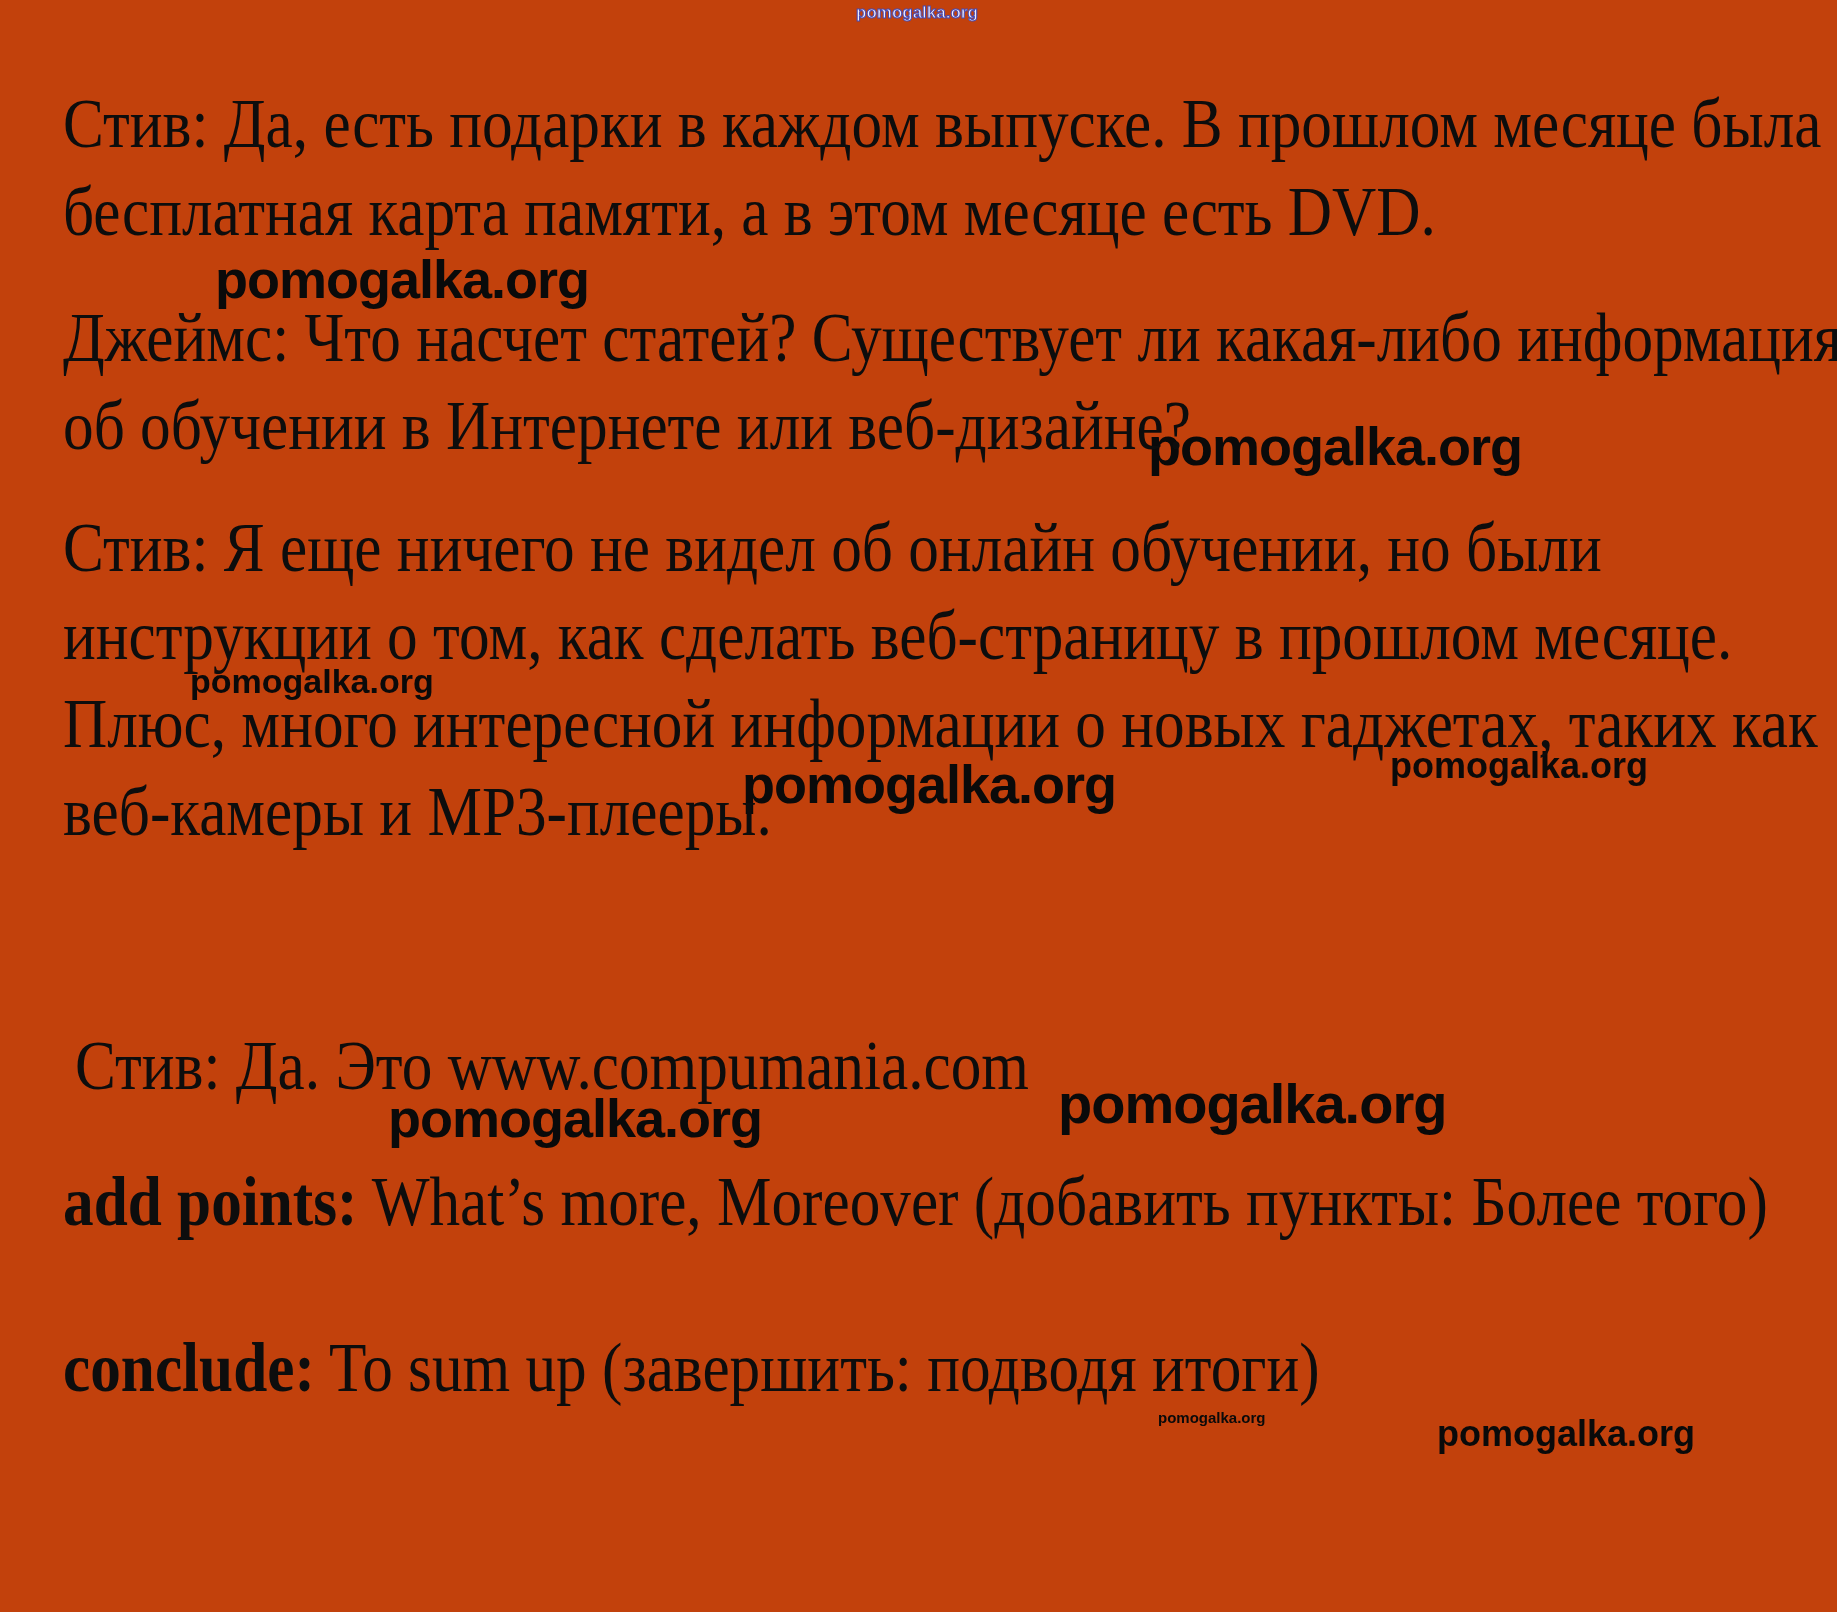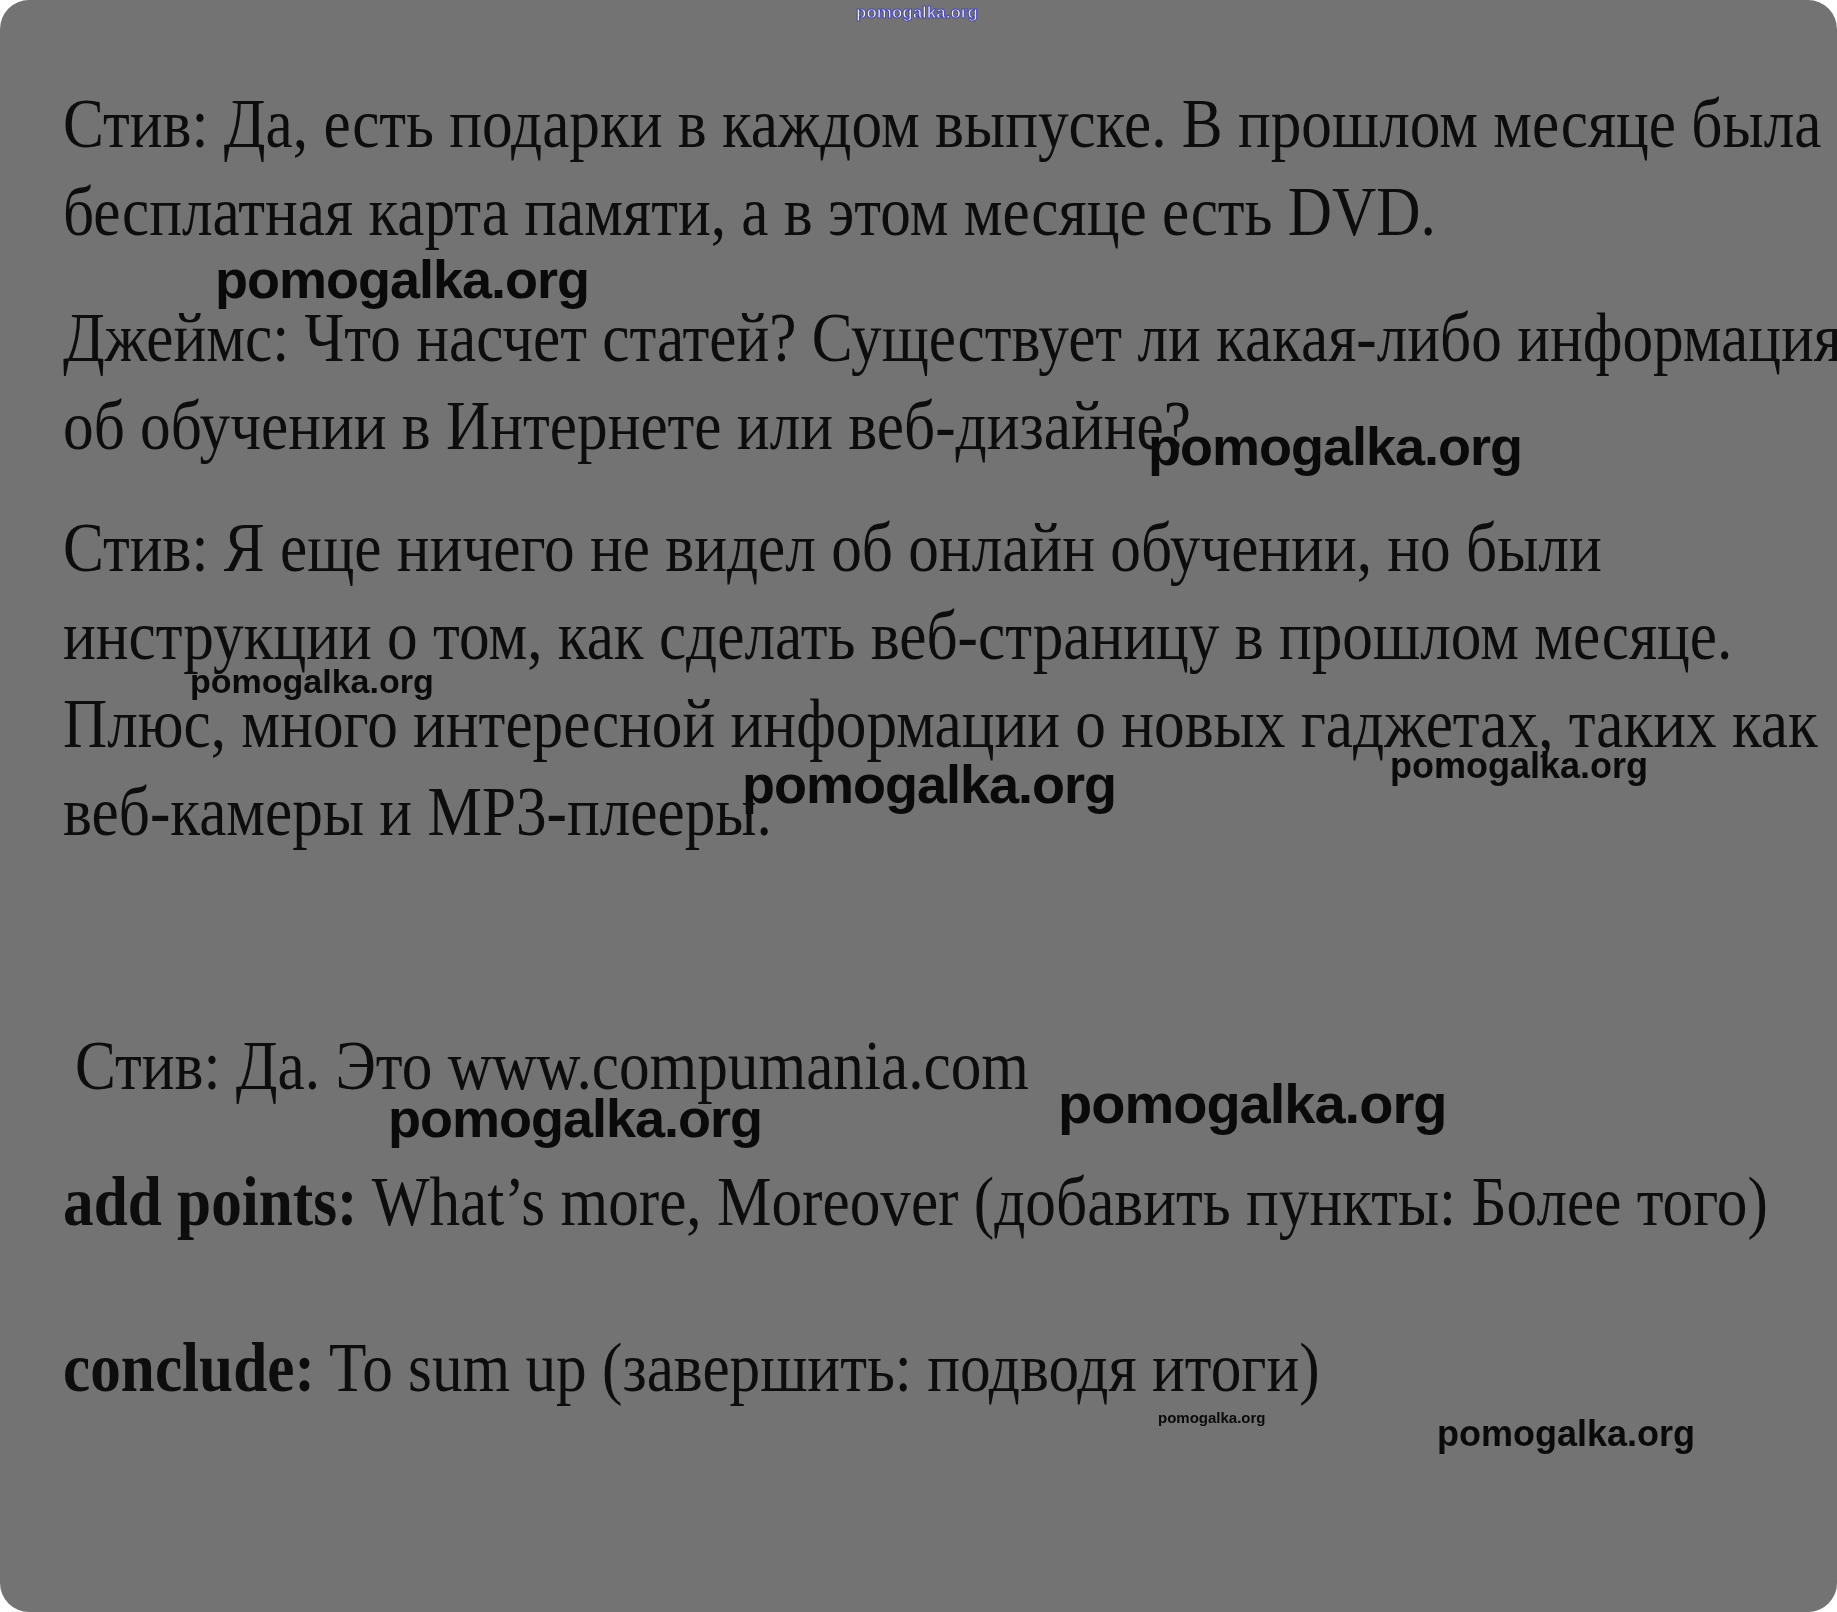--- a/index.html
+++ b/index.html
@@ -1,24 +1,23 @@
 <!DOCTYPE html>
 <html><head>
 <meta charset="utf-8">
 <style>
   html, body { margin: 0; padding: 0; background: #ffffff; }
   #page {
     position: relative;
     width: 1837px;
     height: 1612px;
-    background: #737373;
+    background: #c2410c;
     overflow: hidden;
     font-family: "Liberation Serif", serif;
     color: #0d0d0d;
-    border-radius: 29px;
   }
   .para {
     position: absolute;
     left: 63px;
   }
   .line {
     font-size: 70px;
     line-height: 88px;
     white-space: nowrap;
     transform: scaleX(0.875);

